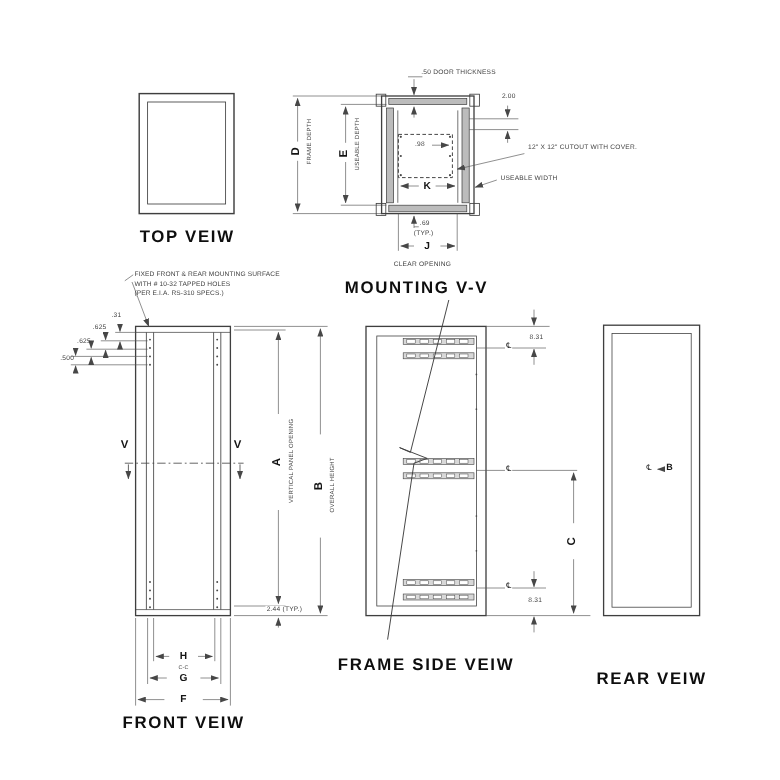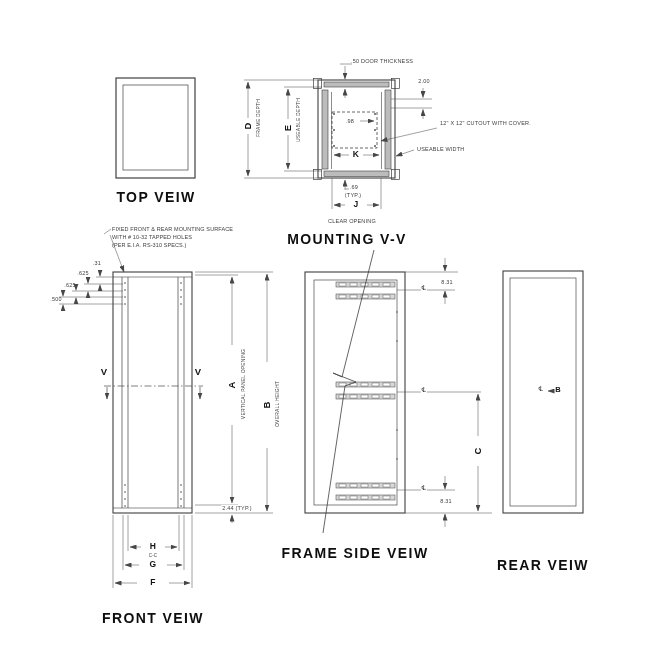--- a/index.html
+++ b/index.html
@@ -266,21 +266,21 @@
 <div class="t bl big vt bg" style="left:232px;top:385px;">A</div>
 <div class="t vt" style="left:244px;top:384px;font-size:5px;">VERTICAL PANEL OPENING</div>
 <div class="t bl big vt bg" style="left:267px;top:405px;">B</div>
 <div class="t vt" style="left:278px;top:404px;font-size:5px;">OVERALL HEIGHT</div>
 <div class="t ct bg" style="left:237px;top:508px;">2.44 (TYP.)</div>
 
 <div class="t bl ct bg" style="left:153px;top:547px;">H</div>
 <div class="t ct" style="left:153px;top:556px;font-size:4.5px;">C-C</div>
 <div class="t bl ct bg" style="left:153px;top:565px;">G</div>
 <div class="t bl ct bg" style="left:153px;top:583px;">F</div>
-<div class="t title ct" style="left:153px;top:618px;text-align:right;">FRONT VEIW</div>
+<div class="t title ct" style="left:153px;top:602px;text-align:right;">FRONT VEIW</div>
 
 <div class="t ct" style="left:447px;top:282px;">8.31</div>
 <div class="t ct" style="left:446px;top:501px;">8.31</div>
 <div class="t bl big vt bg" style="left:478px;top:451px;">C</div>
 <div class="cl t ct bg" style="left:424px;top:289px;">℄</div>
 <div class="cl t ct bg" style="left:424px;top:391px;">℄</div>
 <div class="cl t ct bg" style="left:424px;top:489px;">℄</div>
 <div class="t title ct" style="left:355px;top:553px;">FRAME SIDE VEIW</div>
 
 <div class="cl t ct" style="left:541px;top:390px;">℄</div>

